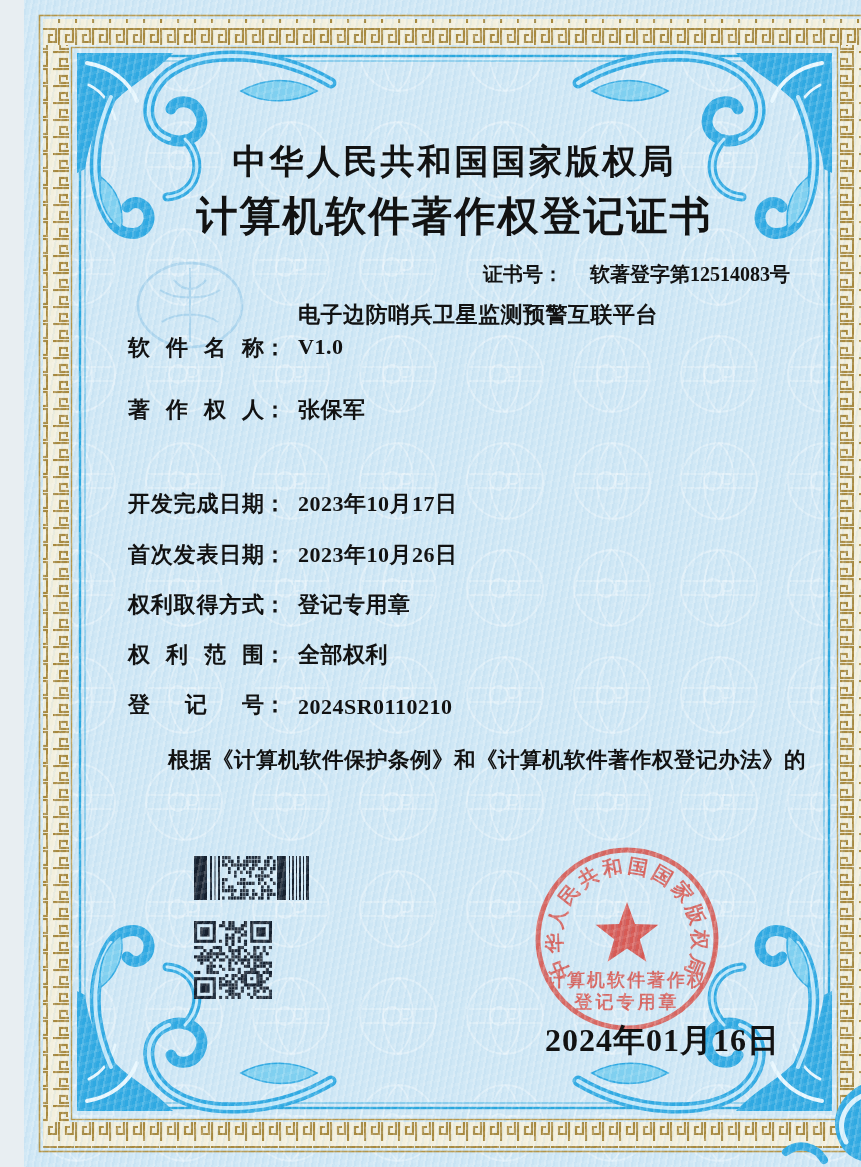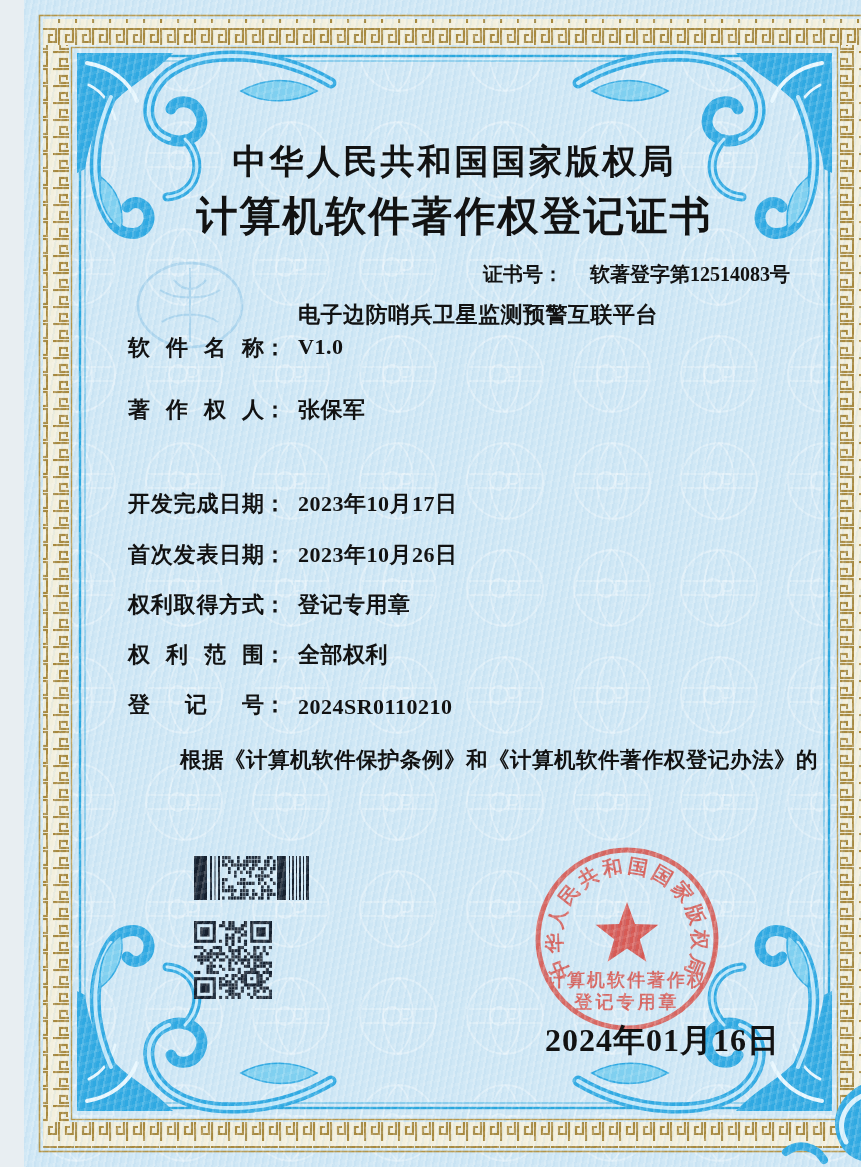--- a/index.html
+++ b/index.html
@@ -20,21 +20,21 @@
   .txt{position:absolute;font-weight:bold;white-space:nowrap;}
   .authority{left:0;right:0;top:139px;text-align:center;font-size:34px;letter-spacing:3px;}
   .cert-title{left:0;right:0;top:189px;text-align:center;font-size:41px;letter-spacing:2px;}
   .certno{top:261px;right:95px;font-size:20px;display:flex;gap:27px;}
   .row{position:absolute;left:104px;display:flex;align-items:flex-end;font-size:22px;font-weight:bold;}
   .lbl{display:inline-block;width:136px;text-align:justify;text-align-last:justify;}
   .colon{display:inline-block;}
   .val{margin-left:12px;letter-spacing:0.5px;}
   .val .v2{line-height:33px;}
   .stmt{position:absolute;left:104px;width:662px;font-size:21.5px;font-weight:bold;letter-spacing:0.5px;white-space:nowrap;}
-  .stmt.l1{top:745px;padding-left:40px;text-align:center;}
+  .stmt.l1{top:745px;padding-left:40px;}
   .stmt.l2{top:797px;}
   .issue-date{left:521px;top:1019px;font-size:32px;letter-spacing:1px;}
 </style>
 </head>
 <body>
 
 <div class="page">
 
   <svg class="layer" viewBox="0 0 861 1167">
     <defs>

